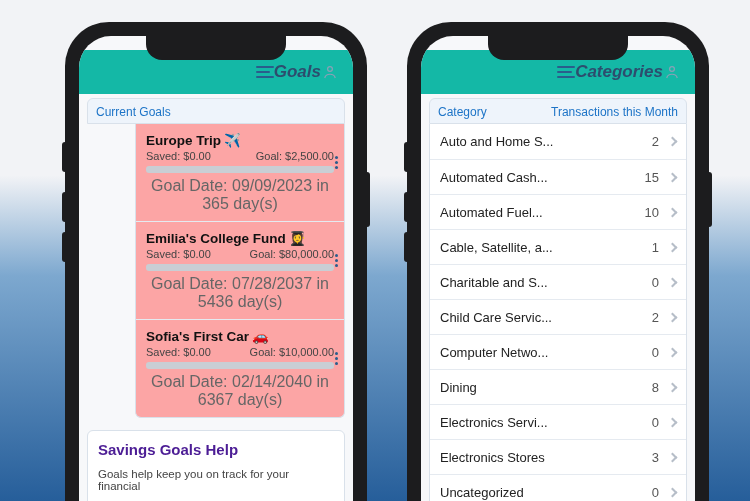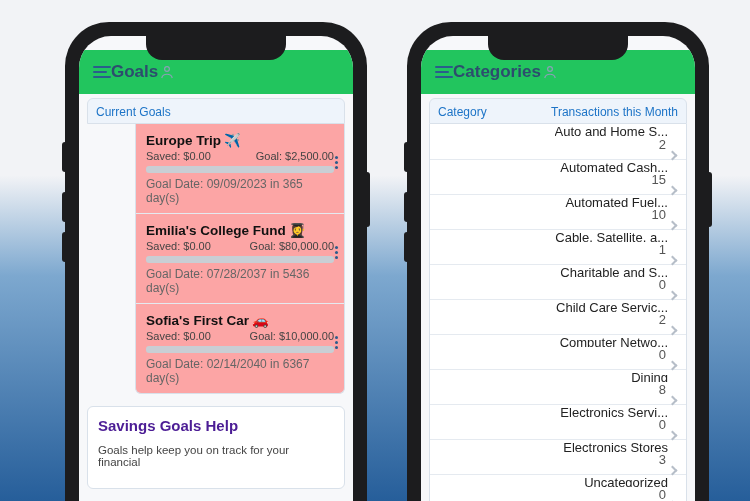--- a/index.html
+++ b/index.html
@@ -50,25 +50,26 @@
     top: 0; left: 50%;
     transform: translateX(-50%);
     width: 140px; height: 24px;
     background: #1c1c1e;
     border-radius: 0 0 16px 16px;
     z-index: 10;
   }
   .topbar {
     display: flex;
     align-items: center;
-    justify-content: flex-start;
+    justify-content: flex-end;
     padding: 0 14px;
     height: 44px;
     margin-top: 14px;
-    background: #22c55e;
+    background: #14b8a6;
+    font-style: italic;
   }
   .hamburger {
     width: 18px; height: 12px;
     display:flex; flex-direction:column; justify-content:space-between;
   }
   .hamburger span { height:2px; background:#2a5d8c; border-radius:1px; }
   .hamburger span:nth-child(2){ width:80%; }
   .title {
     font-size: 17px;
     font-weight: 600;
@@ -111,21 +112,21 @@
   .goal-row {
     display:flex; justify-content:space-between;
     font-size: 11px; color: #444;
   }
   .progress {
     height: 7px;
     background: #c9ced4;
     border-radius: 3px;
     margin: 4px 0 4px 0;
   }
-  .goal-date { font-size: 12px; color: #666; }
+  .goal-date { font-size: 16px; color: #666; text-align: center; }
   .kebab {
     position:absolute; right:2px; top:28px;
     display:flex; flex-direction:column; gap:2px;
     padding:4px;
   }
   .kebab span { width:3px; height:3px; background:#2a5d8c; border-radius:50%; }
   .completed-card {
     margin-top: 10px;
     border: 1px solid #d9e1ea;
     border-radius: 6px;
@@ -173,27 +174,26 @@
     border-radius: 6px 6px 0 0;
     gap: 44px;
   }
   .cat-list {
     border: 1px solid #d9e1ea;
     border-top:none;
     background:#fff;
     border-radius: 0 0 6px 6px;
   }
   .cat-row {
-    display:flex; align-items:flex-end;
+    display:flex; align-items:center;
     padding: 0 10px;
     height: 35px;
     border-top: 1px solid #e5eaf0;
     font-size: 13px;
     color:#222;
-    flex-direction:column;
   }
   .cat-row:first-child { border-top: none; }
   .cat-name { flex:1; white-space:nowrap; overflow:hidden; text-overflow:ellipsis; padding-right:8px;}
   .cat-count { color:#555; font-size:13px; margin-right:10px; }
   .chevron {
     width: 7px; height: 7px;
     border-right: 2px solid #b6bec8;
     border-bottom: 2px solid #b6bec8;
     transform: rotate(-45deg);
   }

